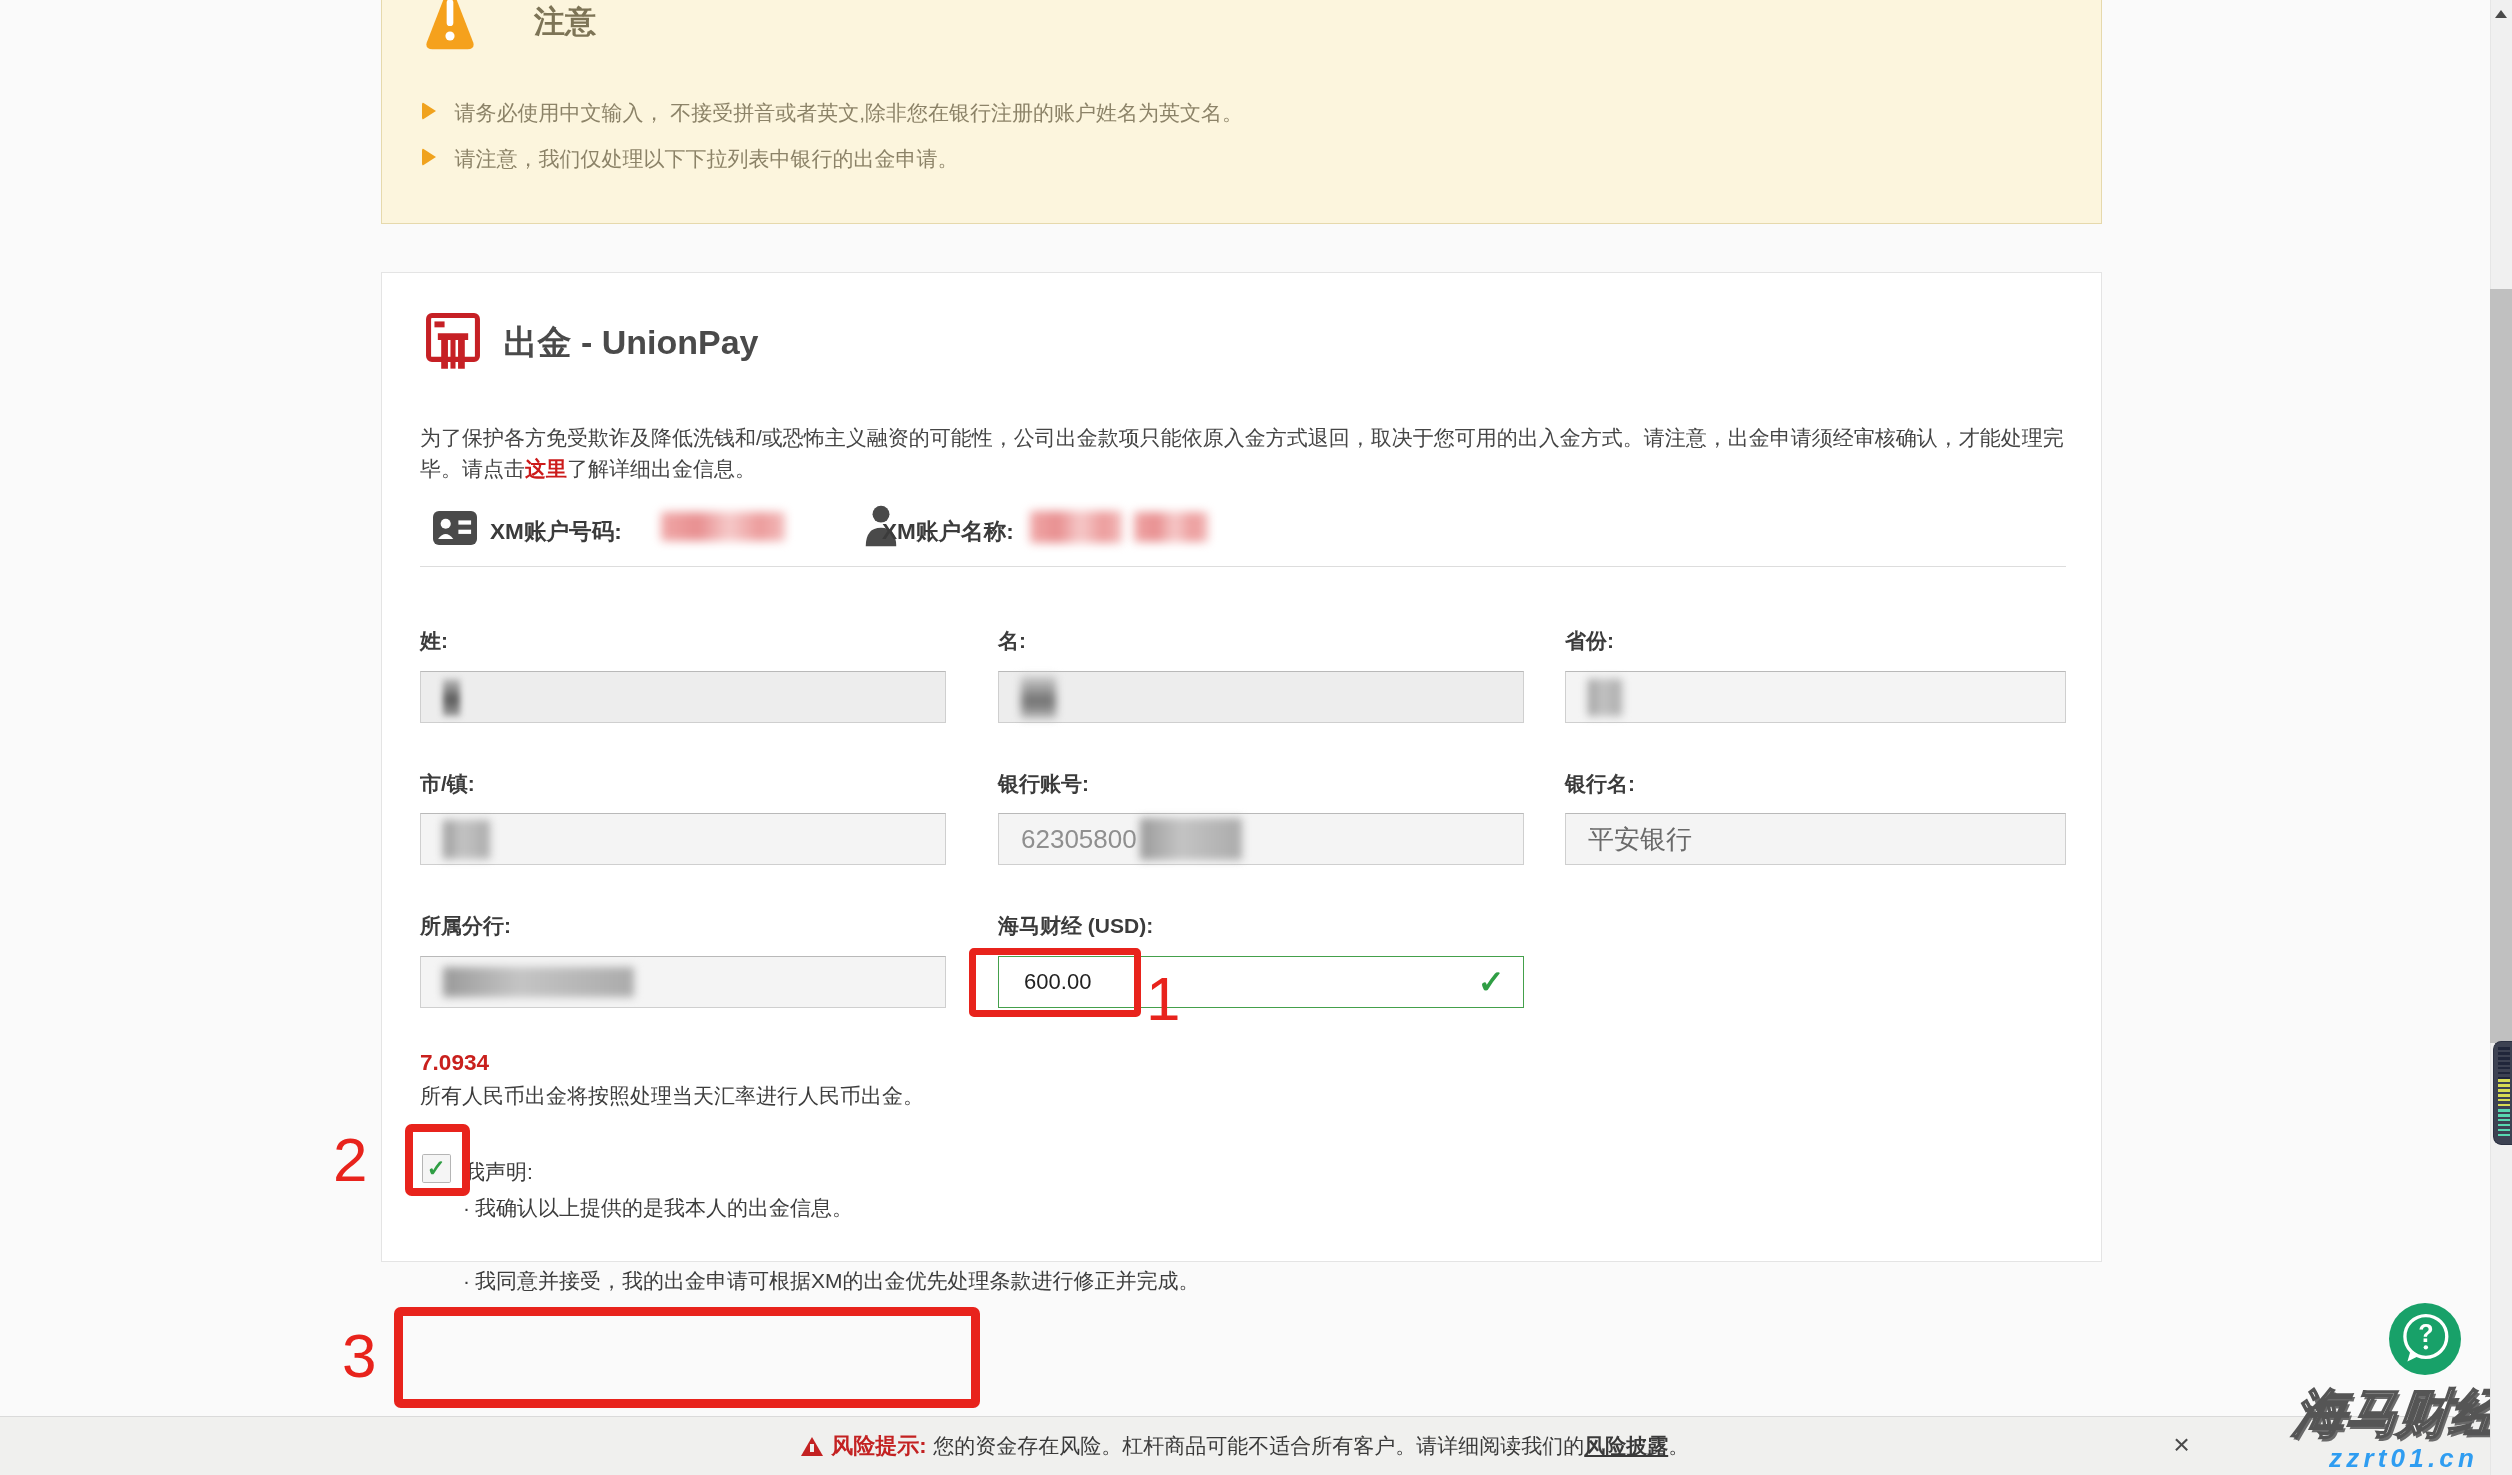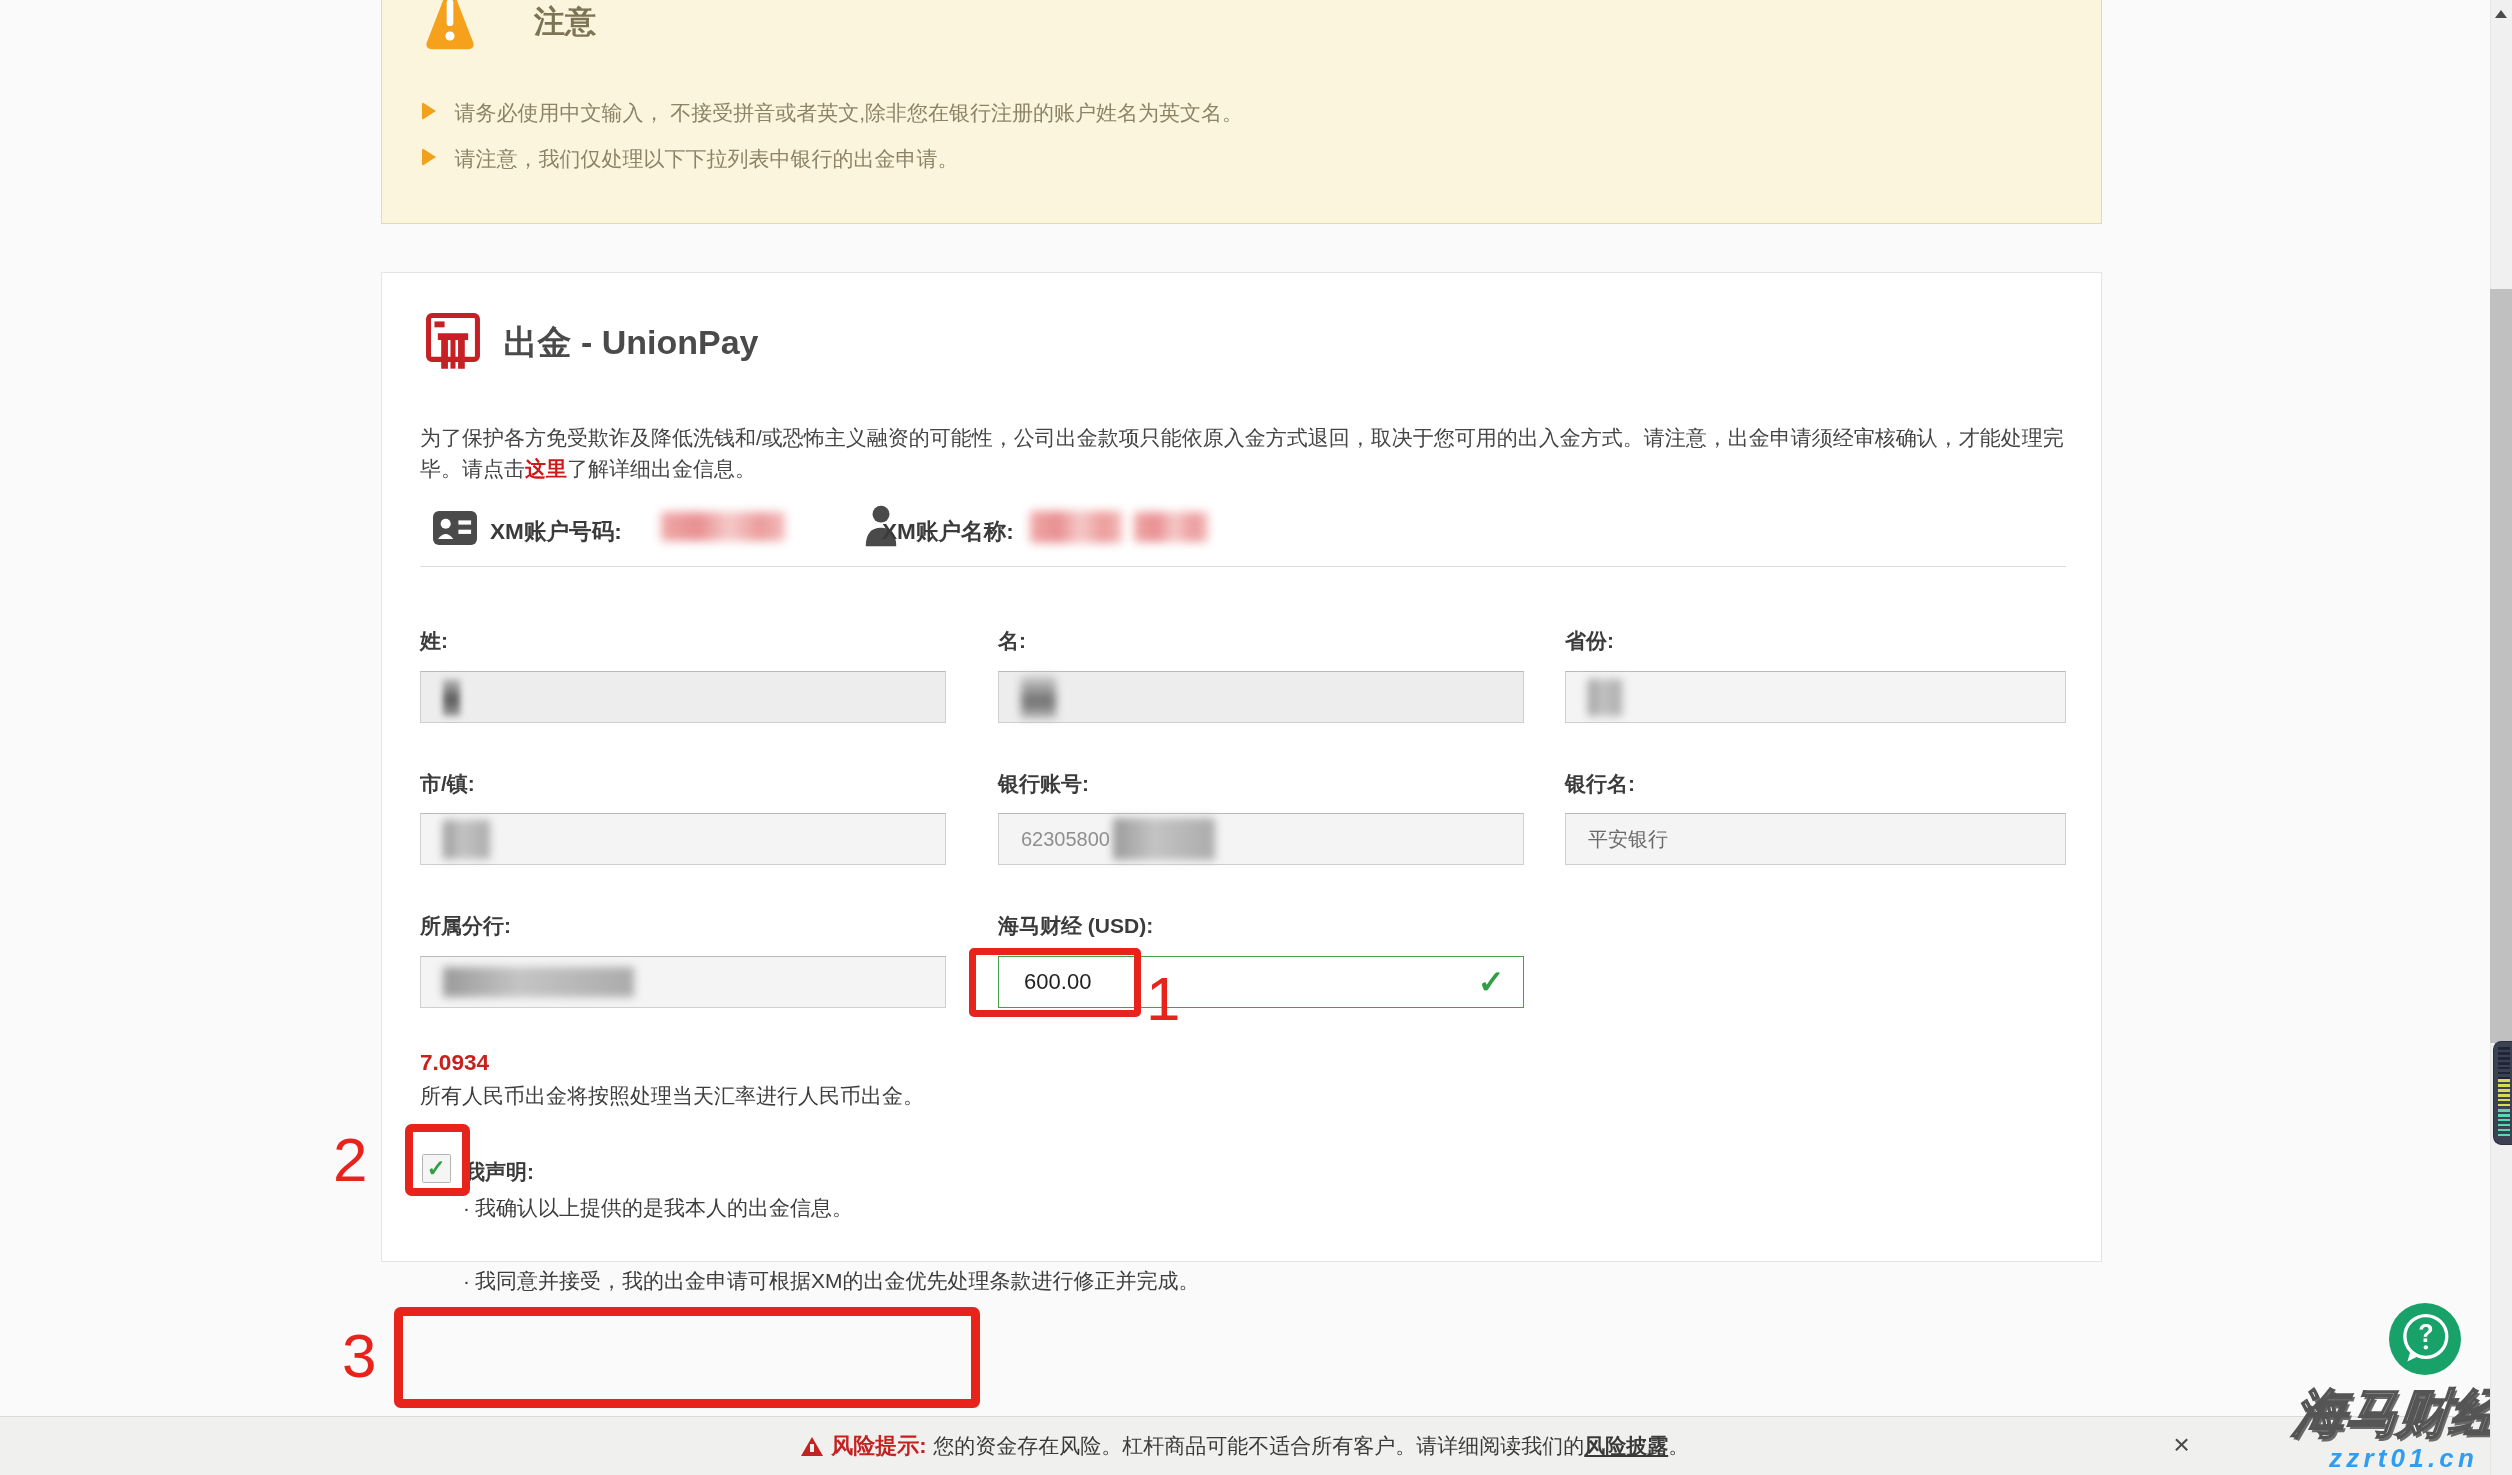--- a/index.html
+++ b/index.html
@@ -43,21 +43,21 @@
     background:linear-gradient(90deg,#f0a8a8,#e88f90 30%,#f6caca 55%,#ec9b9b 80%,#f3bcbc); }
   .bp1 { left:241px; top:8.4px; width:124px; height:28.5px; }
   .bp2a { left:610px; top:6.7px; width:92px; height:32px; }
   .bp2b { left:714px; top:8.4px; width:74px; height:30px; }
   .divider { position:absolute; left:38px; top:293px; width:1646px; height:0.8px; background:#dddddd; }
   
   .f-label { position:absolute; font-size:21px; font-weight:bold; color:#3b3b3b; }
   .f-input {
     position:absolute; width:526px; height:52px;
     background:#ededed; border:0.8px solid #cfcfcf; border-top-color:#b9b9b9;
-    display:flex; align-items:center; padding:0 22px; font-size:20px; color:#8f8f8f;
+    display:flex; align-items:center; padding:0 22px; font-size:26px; color:#8f8f8f;
   }
   .f-input.lite { background:#f4f4f4; }
   .c1 { left:38px; }  .c2 { left:616px; }  .c3 { left:1183px; width:501px; }
   .lr1 { top:354px; } .ir1 { top:398px; }
   .lr2 { top:497px; } .ir2 { top:540px; }
   .lr3 { top:639px; } .ir3 { top:683px; }
   .blur-gray { filter:blur(4.2px); border-radius:1.7px;
     background:linear-gradient(90deg,#9a9a9a,#c4c4c4 40%,#ababab); }
   .bg-xing { width:17px; height:37px; background:linear-gradient(#bdbdbd,#5a5a5a 55%,#9e9e9e); filter:blur(3.4px); }
   .bg-ming { width:35px; height:42px; background:linear-gradient(#cfcfcf,#6f6f6f 60%,#b5b5b5); filter:blur(4.2px); }
@@ -73,21 +73,21 @@
   .amount-val { font-size:22px; color:#222222; margin-left:6.7px; }
   .amount-check { margin-left:auto; font-size:32px; font-weight:bold; color:#2f9e44; line-height:1; }
   .rate { position:absolute; left:38px; top:777px; font-size:22.6px; font-weight:bold; color:#c9201d; }
   .rate-note { position:absolute; left:38px; top:809px; font-size:21px; color:#3d3d3d; }
   .checkbox {
     position:absolute; left:40px; top:881px; width:28.5px; height:28.5px;
     background:#f5f5f5; border:0.8px solid #b5b5b5; border-radius:1.7px;
     display:flex; align-items:center; justify-content:center;
     font-size:22.6px; font-weight:bold; color:#2f9e44;
   }
-  .decl-label { position:absolute; left:82px; top:885px; font-size:21px; color:#3b3b3b;font-weight:bold; }
+  .decl-label { position:absolute; left:82px; top:885px; font-size:21px; color:#3b3b3b; }
   .decl-item { position:absolute; left:81px; font-size:21px; color:#3d3d3d; }
   .decl-item.d0 { top:921px; }
   .decl-item.d1 { top:957px; }
   .decl-item.d2 { top:994px; }
   .decl-item .dot { margin-right:5px; }
   .submit-btn {
     position:absolute; left:38px; top:1057px; width:521px; height:55px;
     background:#2f9e41; border:none; color:#ffffff;
     font-size:33px; font-weight:bold; letter-spacing:8.4px; padding-left:8.4px;
     font-family:"Liberation Sans", sans-serif; cursor:pointer;

